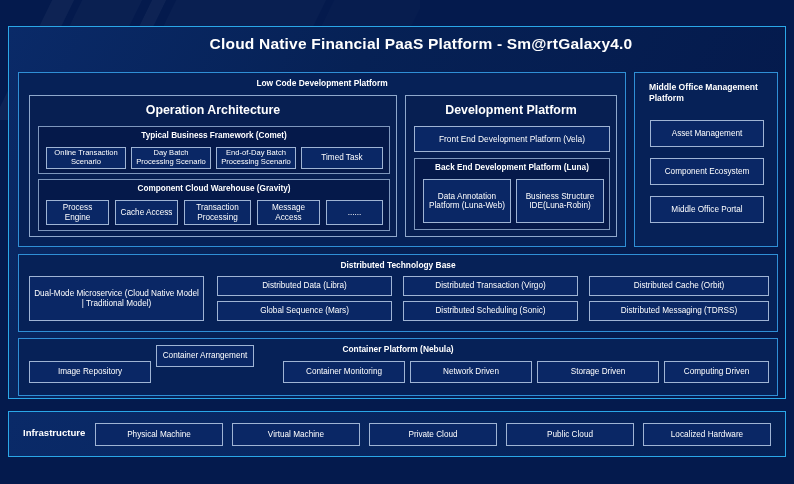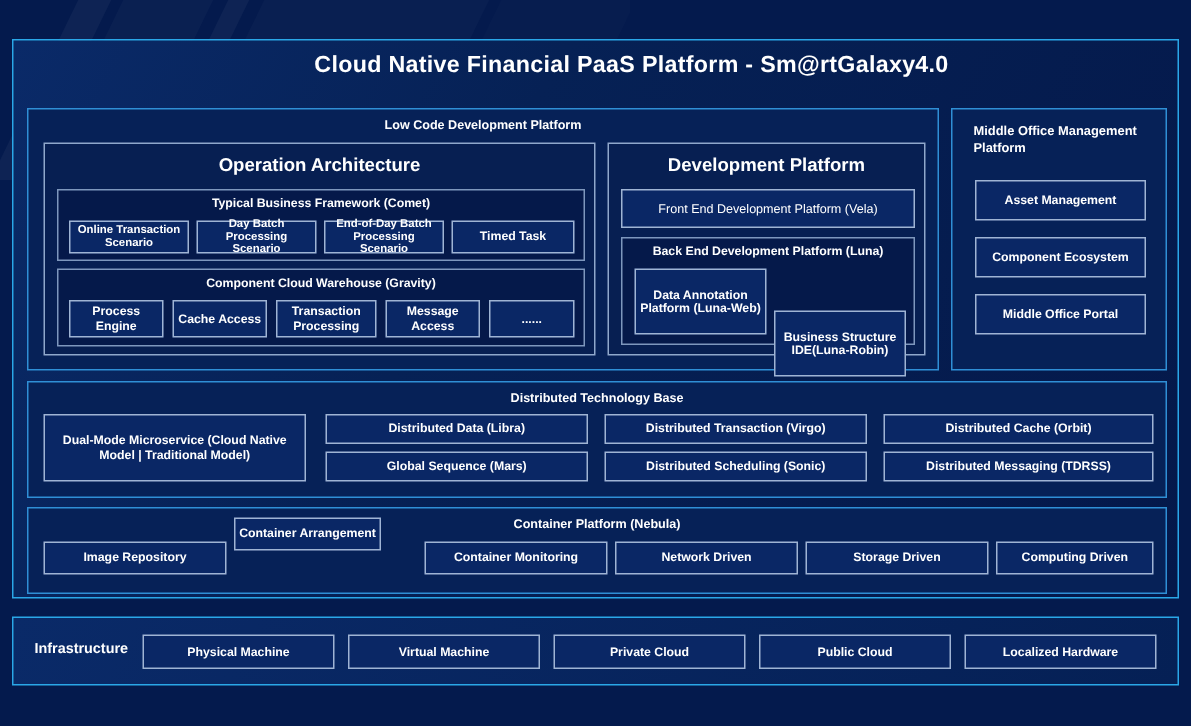--- a/index.html
+++ b/index.html
@@ -105,21 +105,20 @@
     background: #0a2765;
     display: flex;
     align-items: center;
     justify-content: center;
     text-align: center;
     color: #ffffff;
     line-height: 1.15;
     font-size: 7.6px;
     position: absolute;
     padding: 0 2px;
-    font-weight: bold;
   }
   .chip.big { font-size: 8.2px; }
 
   
   #lowcode { left: 9px; top: 45px; width: 608px; height: 175px; }
 
   #op-arch { left: 10px; top: 22px; width: 368px; height: 142px; }
   #op-arch > .subpanel-title { font-size: 12.4px; padding-top: 7px; }
 
   #comet { left: 8px; top: 30px; width: 352px; height: 48px; }
@@ -202,21 +201,21 @@
     </div>
 
     <div class="subpanel" id="dev-plat">
       <div class="subpanel-title">Development Platform</div>
 
       <div id="vela">Front End Development Platform (Vela)</div>
 
       <div class="group" id="luna">
         <div class="group-title">Back End Development Platform (Luna)</div>
         <div class="chip big" style="left:8px;  top:20px; width:88px; height:44px;">Data Annotation Platform (Luna-Web)</div>
-        <div class="chip big" style="left:101px;top:20px; width:88px; height:44px;margin-top:28px;">Business Structure IDE(Luna-Robin)</div>
+        <div class="chip big" style="left:101px;top:20px; width:88px; height:44px;">Business Structure IDE(Luna-Robin)</div>
       </div>
     </div>
   </div>
 
   <div class="panel" id="midoffice">
     <div class="mo-title">Middle Office Management Platform</div>
     <div class="chip big" style="left:15px; top:47px;  width:114px; height:27px;">Asset Management</div>
     <div class="chip big" style="left:15px; top:85px;  width:114px; height:27px;">Component Ecosystem</div>
     <div class="chip big" style="left:15px; top:123px; width:114px; height:27px;">Middle Office Portal</div>
   </div>

